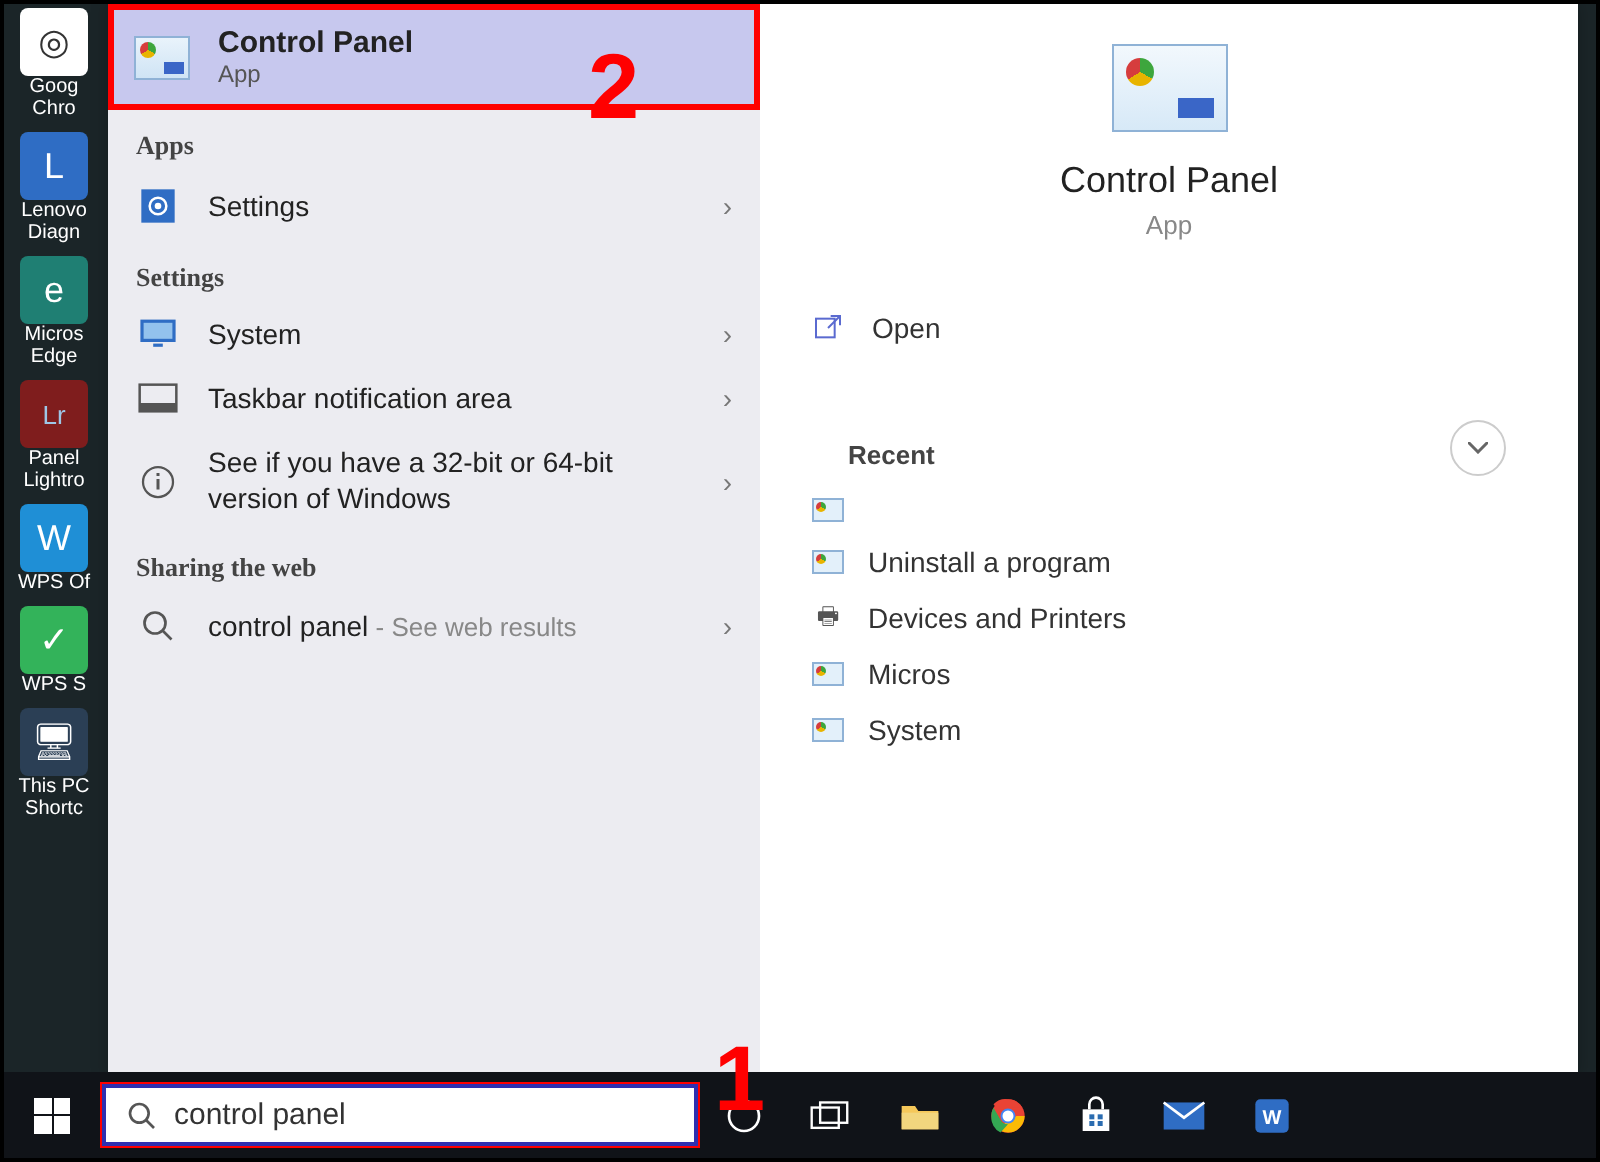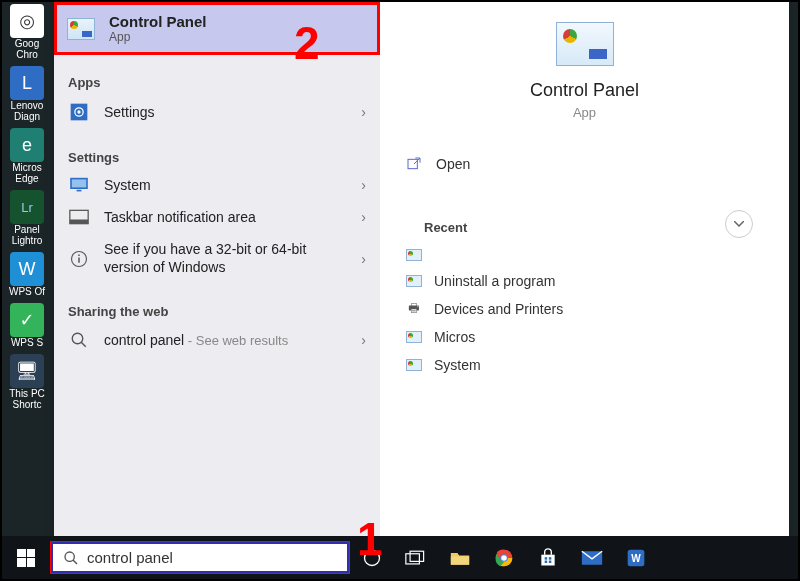--- a/index.html
+++ b/index.html
@@ -8,21 +8,21 @@
   .dicon { width: 46px; display: flex; flex-direction: column; align-items: center; color: #fff; font-size: 10px; text-align: center; line-height: 11px; }
   .dicon .box { width: 34px; height: 34px; border-radius: 4px; display: flex; align-items: center; justify-content: center; font-size: 18px; color:#fff; }
   .search-panel { position: absolute; left: 52px; top: 0; width: 735px; height: 536px; background: #fff; display: flex; z-index: 2; box-shadow: 0 0 8px rgba(0,0,0,.25); }
   .left-col { width: 326px; background: #ececf1; display: flex; flex-direction: column; }
   .best-match { background: #c7c8ee; border: 3px solid #ff0000; padding: 8px 10px; display: flex; align-items: center; gap: 14px; }
   .cp-icon { width: 28px; height: 22px; border: 1px solid #8fb2d6; background: linear-gradient(#e9f3fb,#cfe4f5); position: relative; }
   .cp-icon::before { content:""; position:absolute; left:2px; top:2px; width:8px; height:8px; background: conic-gradient(#3da63d 0 33%, #e8b400 33% 66%, #d63d3d 66% 100%); border-radius:50%; }
   .cp-icon::after { content:""; position:absolute; right:2px; bottom:2px; width:10px; height:6px; background:#3a66c7; }
   .bm-title { font-size: 15px; font-weight: 600; color: #222; }
   .bm-sub { font-size: 12px; color: #555; }
-  .sect-head { font-size: 13px; font-weight: 600; color: #444; padding: 20px 14px 4px; }
+  .sect-head { font-size: 13px; font-weight: 600; color: #444; padding: 10px 14px 4px; font-family: Liberation Serif, serif; }
   .row { display: flex; align-items: center; gap: 14px; padding: 8px 14px; font-size: 14px; color: #222; cursor: default; }
   .row .icon { width: 22px; display: flex; align-items: center; justify-content: center; color:#444; }
   .row .label { flex: 1; }
   .row .sub { color: #888; font-size: 13px; }
   .chev { color: #777; font-size: 14px; }
   .right-col { flex: 1; background: #fff; padding: 20px 24px; }
   .right-top { display:flex; flex-direction:column; align-items:center; margin-bottom: 26px; }
   .big-cp-icon { width: 58px; height: 44px; border: 1px solid #8fb2d6; background: linear-gradient(#f2f8fd,#d7e9f7); position: relative; margin-bottom: 14px; }
   .big-cp-icon::before { content:""; position:absolute; left:6px; top:6px; width:14px; height:14px; background: conic-gradient(#3da63d 0 33%, #e8b400 33% 66%, #d63d3d 66% 100%); border-radius:50%; }
   .big-cp-icon::after { content:""; position:absolute; right:6px; bottom:6px; width:18px; height:10px; background:#3a66c7; }
@@ -59,21 +59,21 @@
       <div class="box" style="background:#2f6dc4;">L</div>
       <span>Lenovo
 Diagn</span>
     </div>
   <div class="dicon">
       <div class="box" style="background:#1f7f73;">e</div>
       <span>Micros
 Edge</span>
     </div>
   <div class="dicon">
-      <div class="box" style="background:#14532d;color:#9ec6e6;font-size:13px;">Lr</div>
+      <div class="box" style="background:#7f1d1d;color:#9ec6e6;font-size:13px;">Lr</div>
       <span>Panel
 Lightro</span>
     </div>
   <div class="dicon">
       <div class="box" style="background:#1f8fd6;">W</div>
       <span>WPS Of</span>
     </div>
   <div class="dicon">
       <div class="box" style="background:#33b35a;">✓</div>
       <span>WPS S</span>

